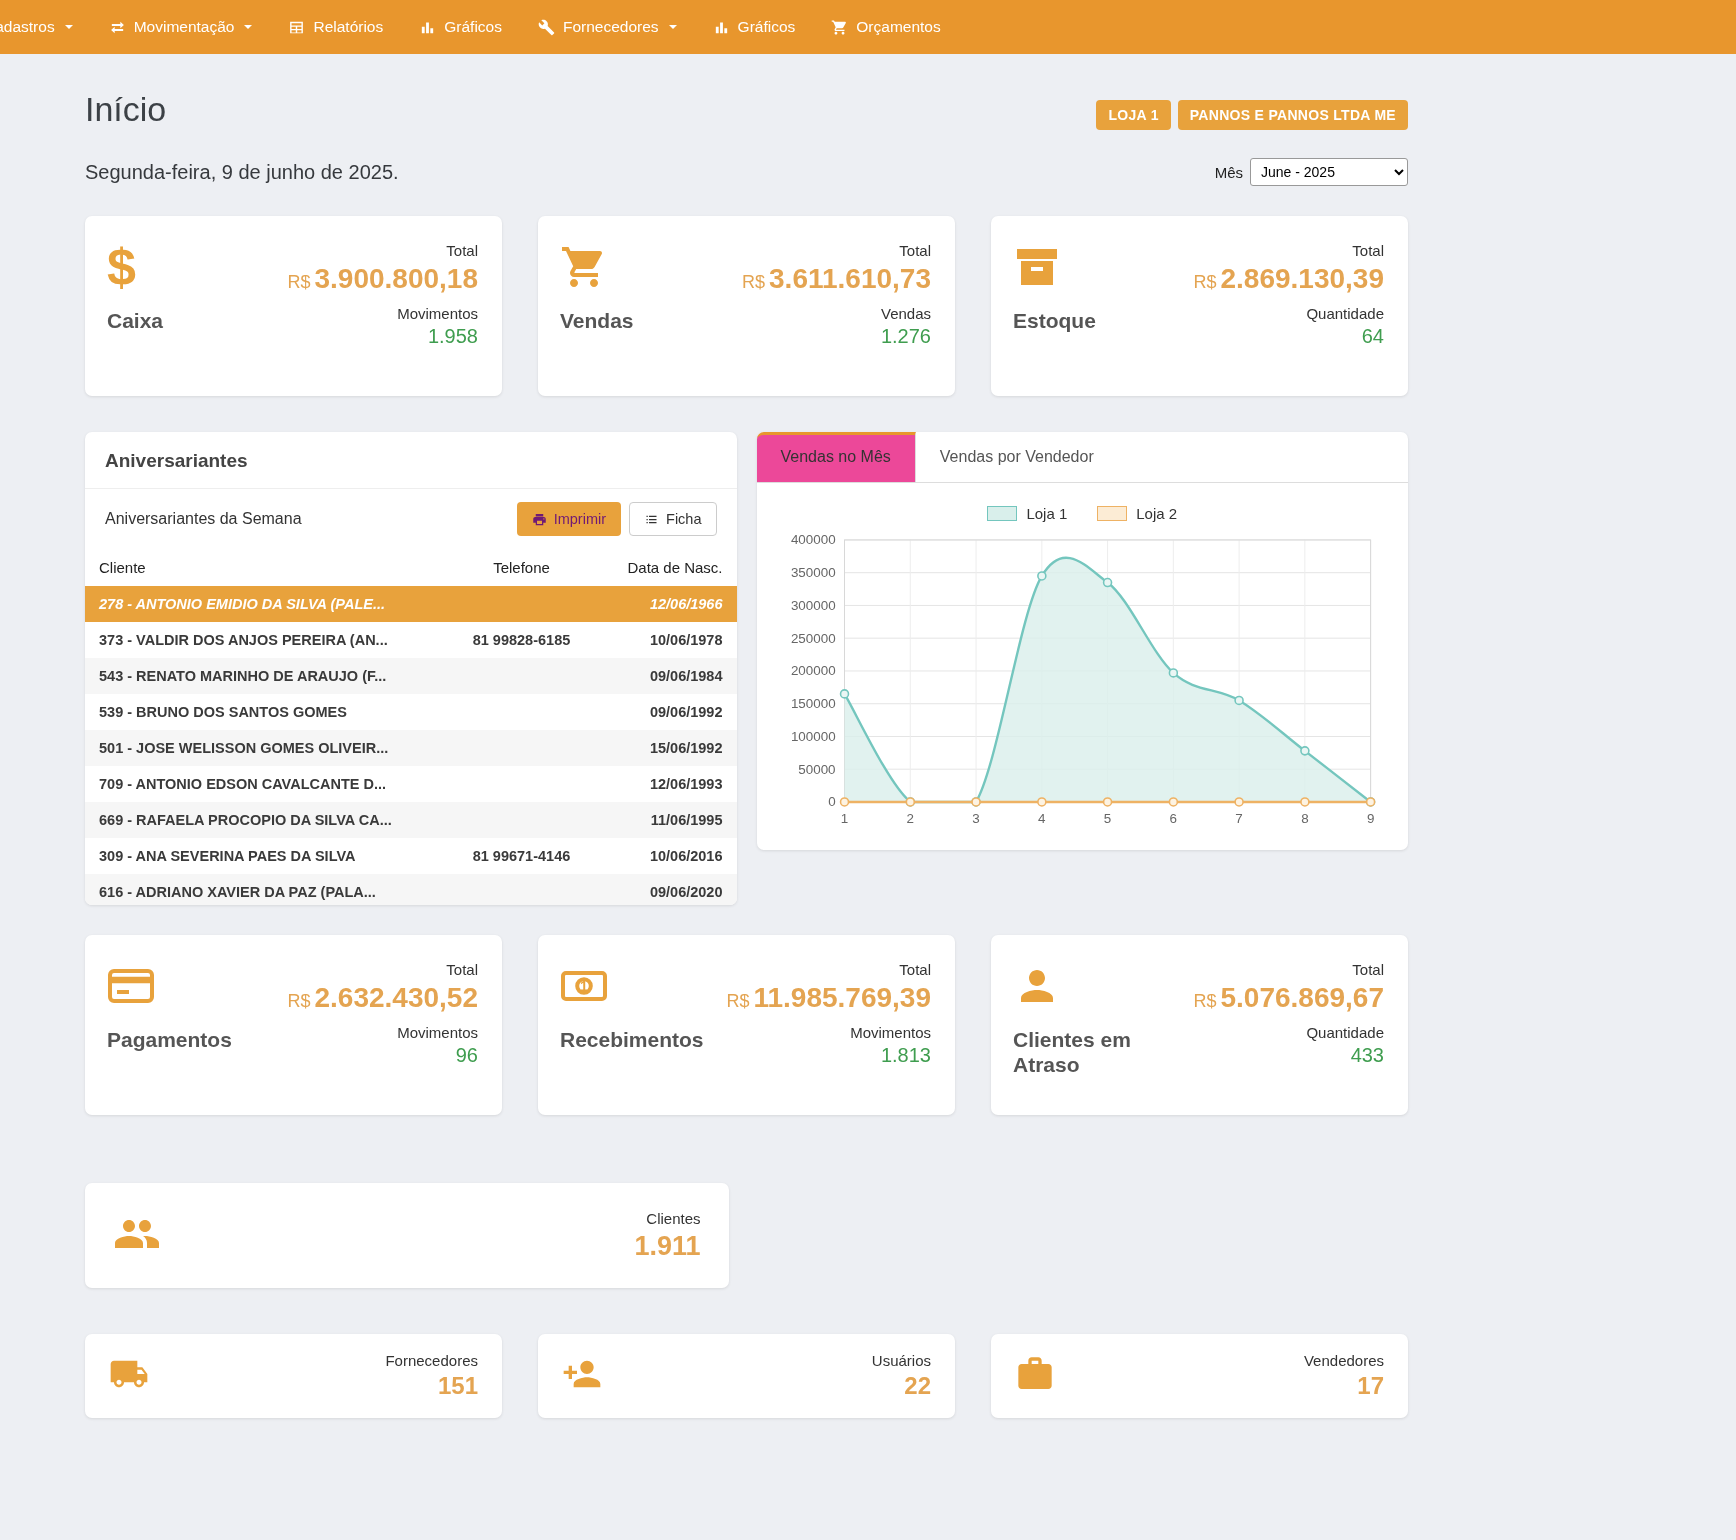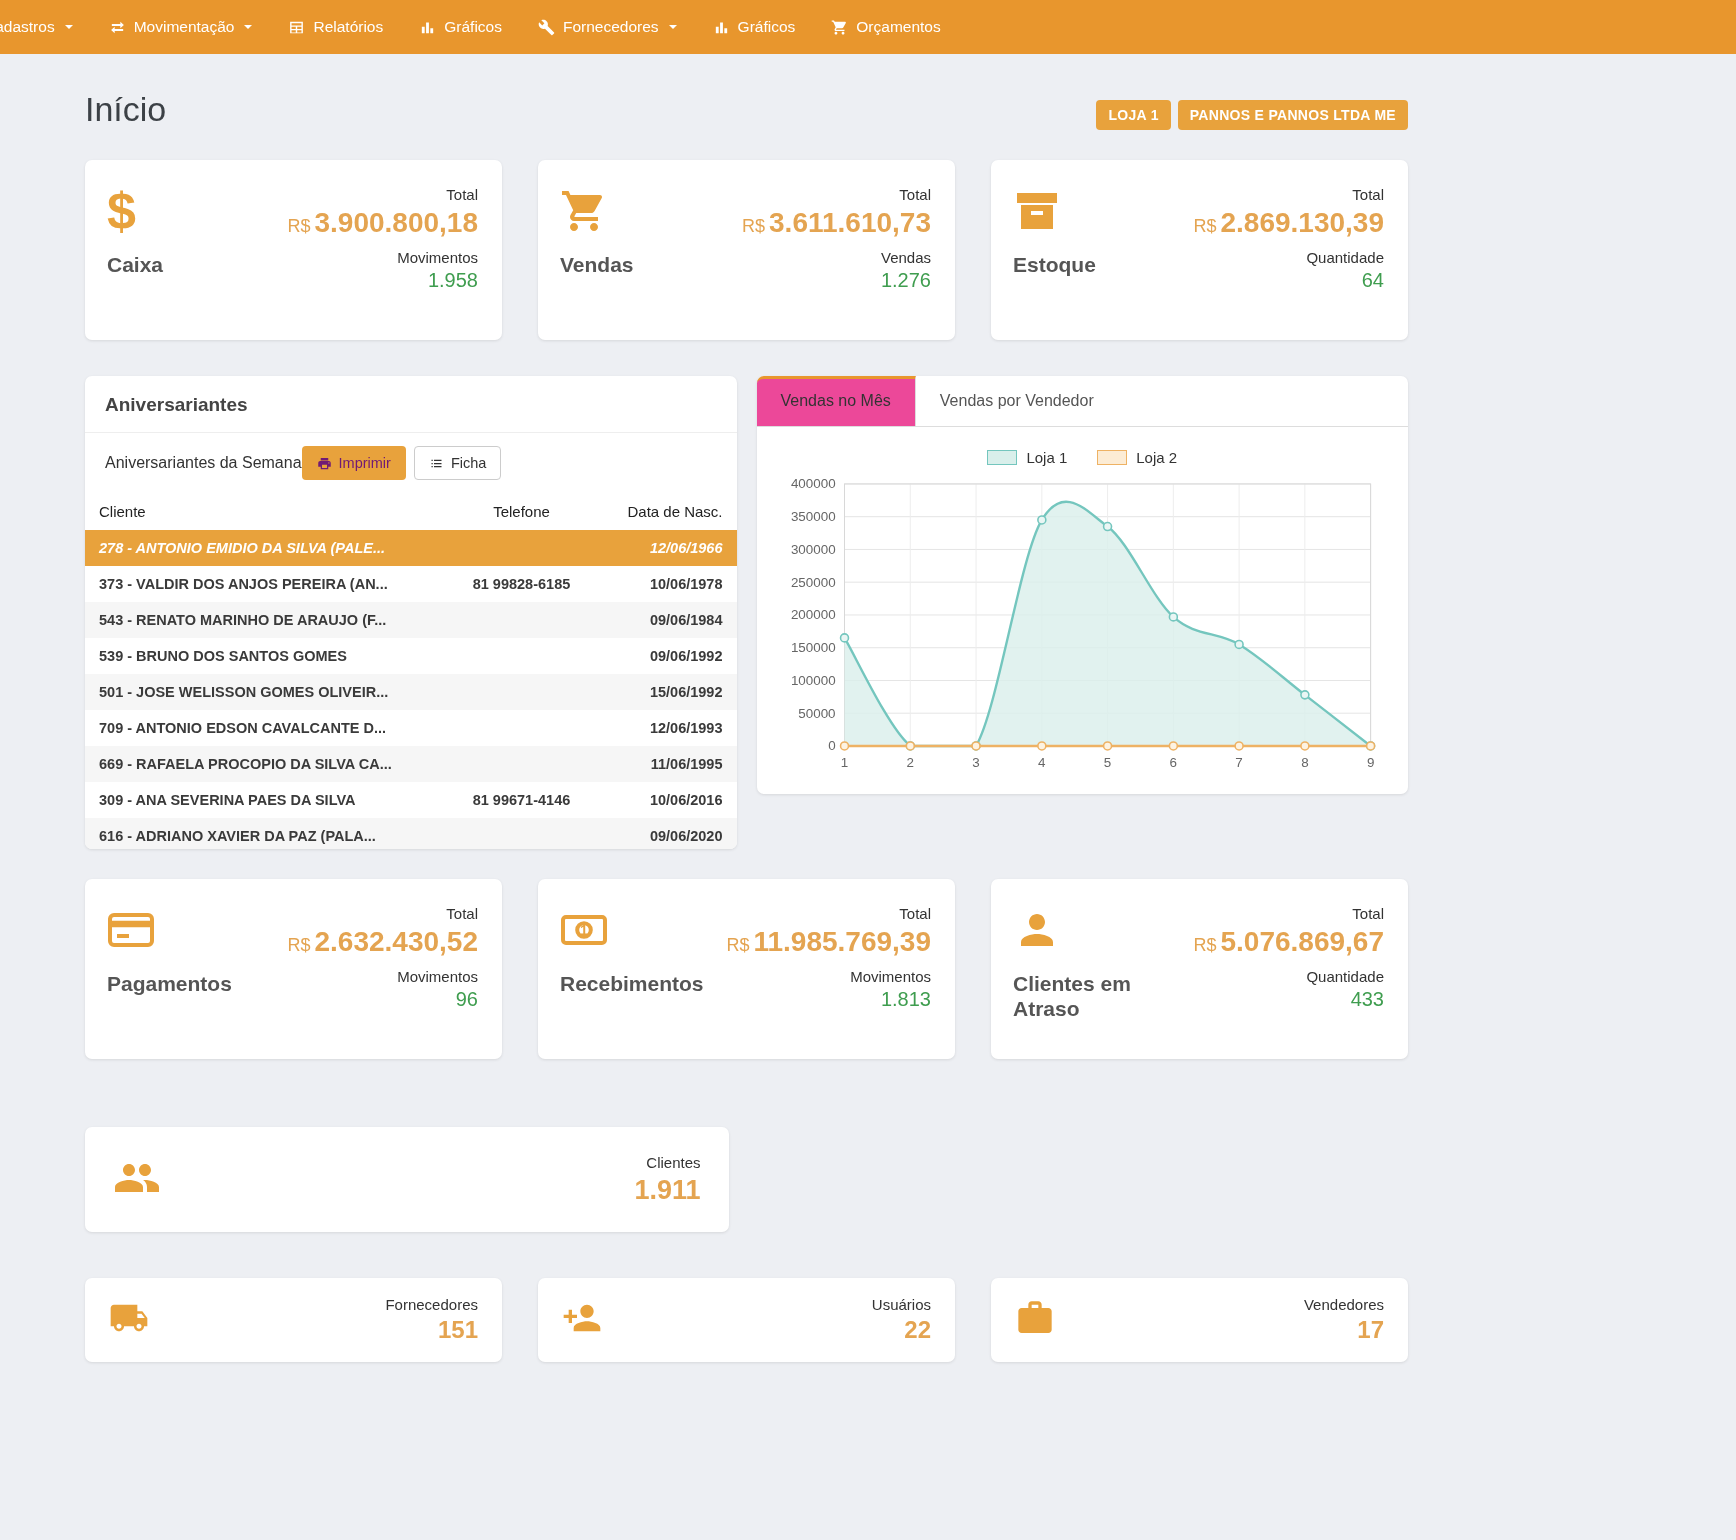--- a/index.html
+++ b/index.html
@@ -60,21 +60,21 @@
   .stat-label{margin-top:16px;font-size:21px;font-weight:700;color:var(--text-mid);max-width:130px;line-height:1.2;}
   .stat-right{text-align:right;display:flex;flex-direction:column;}
   .t-label{font-size:15px;color:#333;}
   .t-value{margin-top:4px;font-size:28px;font-weight:700;color:var(--value-orange);line-height:1.15;}
   .t-value .cur{font-size:18px;font-weight:400;margin-right:4px;}
   .c-label{margin-top:10px;font-size:15px;color:#333;}
   .c-value{margin-top:3px;font-size:20px;color:var(--green);}
   
   .mid-row{display:grid;grid-template-columns:1fr 1fr;gap:20px;margin-top:36px;align-items:start;}
   .aniv-header{padding:18px 20px 16px;font-size:19px;font-weight:700;color:#444;border-bottom:1px solid #eee;}
-  .aniv-sub{display:flex;align-items:center;padding:13px 20px;}
+  .aniv-sub{display:flex;justify-content:space-between;align-items:center;padding:13px 20px;}
   .aniv-sub-label{font-size:16px;color:#333;}
   .btn-group{display:flex;gap:8px;}
   .btn{display:inline-flex;align-items:center;gap:7px;font-size:14.5px;padding:8px 14px;border-radius:4px;cursor:pointer;border:1px solid transparent;font-family:inherit;}
   .btn-orange{background:var(--accent);color:#701a75;}
   .btn-light{background:#fff;border-color:#ccc;color:#333;}
   .btn .bicon{display:inline-flex;width:15px;height:15px;}
   .btn .bicon svg{width:100%;height:100%;}
   .table-clip{height:356px;overflow:hidden;border-radius:0 0 7px 7px;}
   table.bday{width:100%;border-collapse:collapse;}
   table.bday th{font-size:15px;color:#222;text-align:left;padding:10px 14px;font-weight:400;}
@@ -173,20 +173,29 @@
   </div>
 </nav>
 
 <div class="page">
 
   <div class="page-header">
     <h1 class="page-title">Início</h1>
     <div class="badges">
       <span class="badge">LOJA 1</span>
       <span class="badge">PANNOS E PANNOS LTDA ME</span>
+    </div>
+  </div>
+  <div class="date-row">
+    <div class="date-text">Segunda-feira, 9 de junho de 2025.</div>
+    <div class="month-picker">
+      <span>Mês</span>
+      <select>
+        <option>June - 2025</option>
+      </select>
     </div>
   </div>
 
   <div class="grid3">
     <div class="card stat-card">
       <div class="stat-left">
         <div class="stat-icon">
             <span class="dollar">$</span>
           </div>
         <div class="stat-label">Caixa</div>

